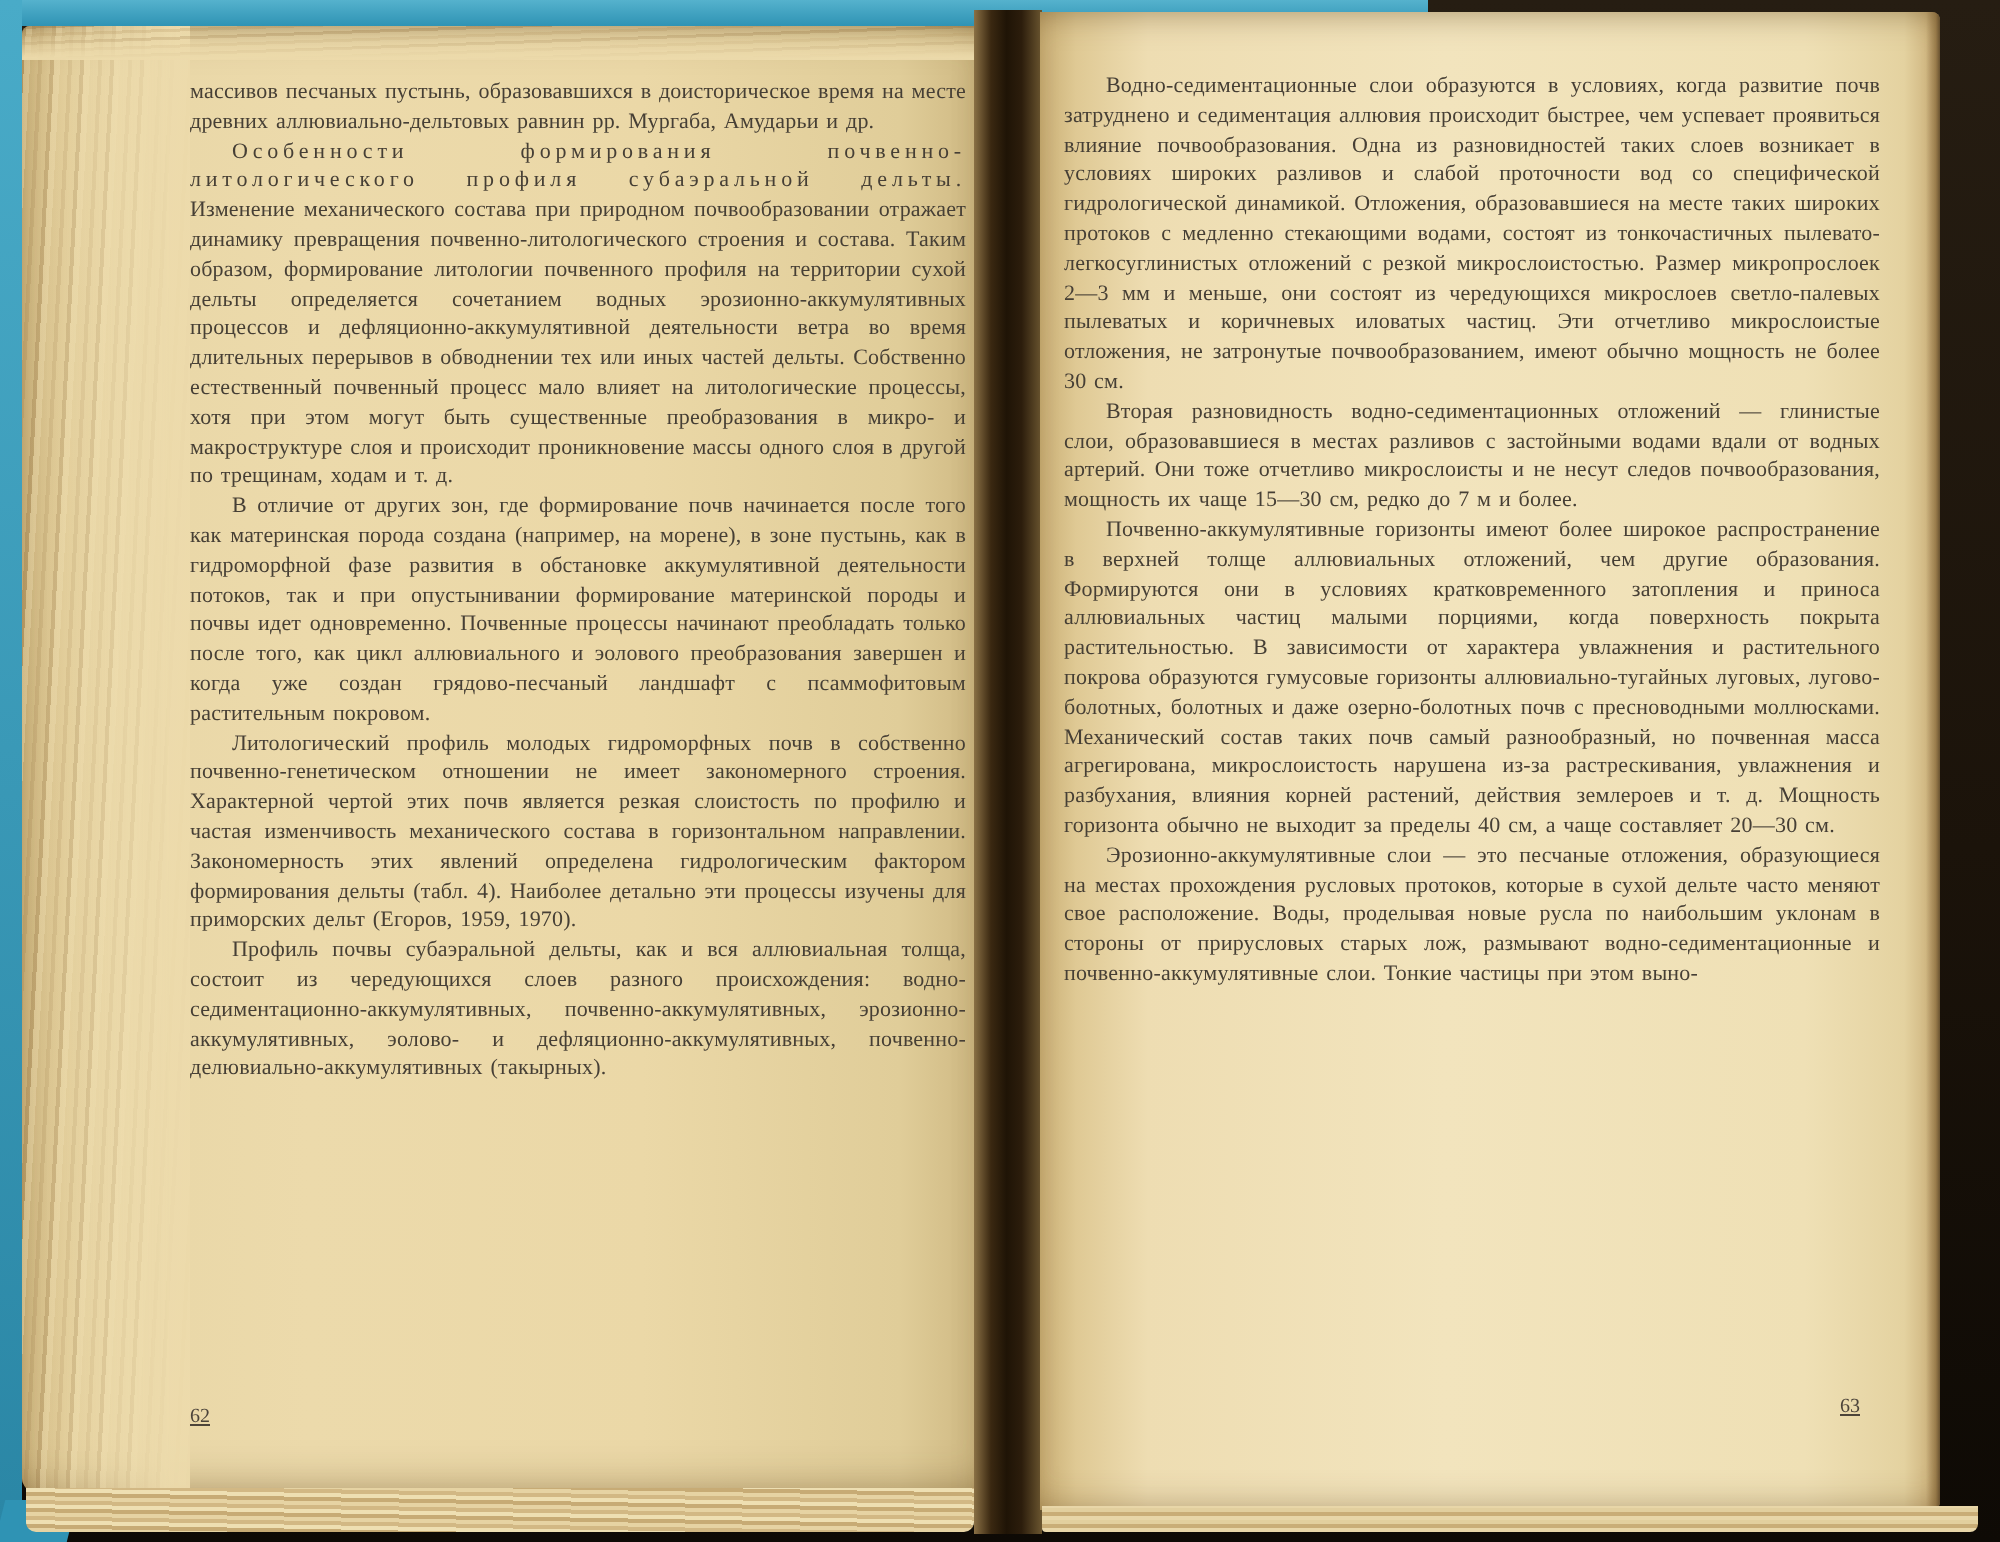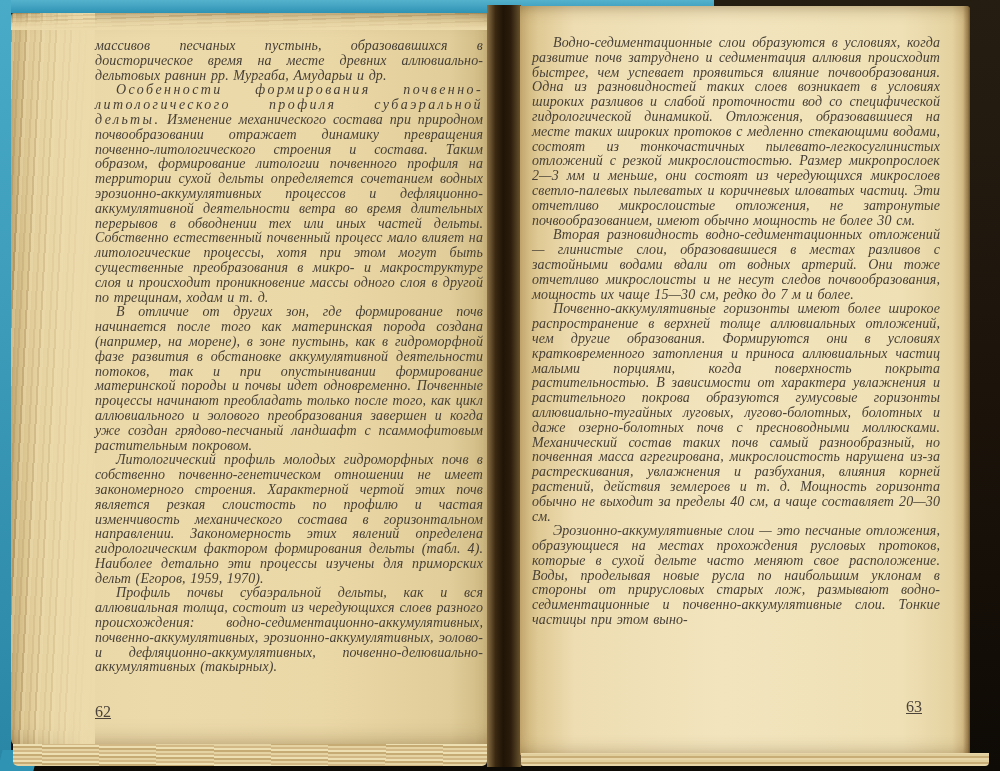--- a/index.html
+++ b/index.html
@@ -41,31 +41,31 @@
   .edge-right-line{position:absolute;right:0;top:0;width:7px;height:100%;border-radius:0 4px 4px 0;
     background:linear-gradient(90deg, rgba(0,0,0,0), rgba(120,90,45,.55) 70%, rgba(70,50,25,.7) 100%);}
   .gutter{position:absolute;left:487px;top:5px;width:34px;height:762px;
     background:linear-gradient(90deg,#8a7045 0%,#3a2811 25%,#1f1406 48%,#2c1d0c 70%,#6b5630 100%);}
   .bottom-stack-left{position:absolute;left:13px;top:744px;width:474px;height:22px;border-radius:0 0 5px 5px;
     background:repeating-linear-gradient(1deg,#e6d3a3 0 2px,#c7ab75 2px 4px,#eedfb2 4px 6px,#d2b884 6px 8px);}
   .bottom-stack-right{position:absolute;left:521px;top:753px;width:468px;height:13px;border-radius:0 0 4px 2px;
     background:repeating-linear-gradient(0deg,#e8d6a8 0 2px,#c9ad77 2px 4px,#e2cf9e 4px 6px);}
 
   .text-block{
-    position:absolute;font-size:14px;line-height:14.8px;color:#463f35;
-    text-align:justify;letter-spacing:.1px;word-spacing:1px;font-style:italic;
+    position:absolute;font-size:11px;line-height:14.8px;color:#463f35;
+    text-align:justify;letter-spacing:.1px;word-spacing:1px;
   }
   .page-left .text-block{left:84px;top:26px;width:388px;}
   .page-right .text-block{left:12px;top:30px;width:408px;}
   p.para{margin:0;padding:0;}
   .indent{text-indent:21px;}
   .sperrsatz{letter-spacing:2.4px;}
-  .page-number{position:absolute;font-size:16px;color:#4c443a;text-decoration:underline;}
+  .page-number{position:absolute;font-size:10px;color:#4c443a;text-decoration:underline;}
   .pn-left{left:84px;top:690px;}
-  .pn-right{left:386px;top:692px;}
+  .pn-right{left:400px;top:692px;}
 </style>
 </head>
 <body>
 
 <div class="scene">
 
   <div class="cover-top"></div>
   <div class="cover-left"></div>
   <div class="cover-corner-bl"></div>
 

